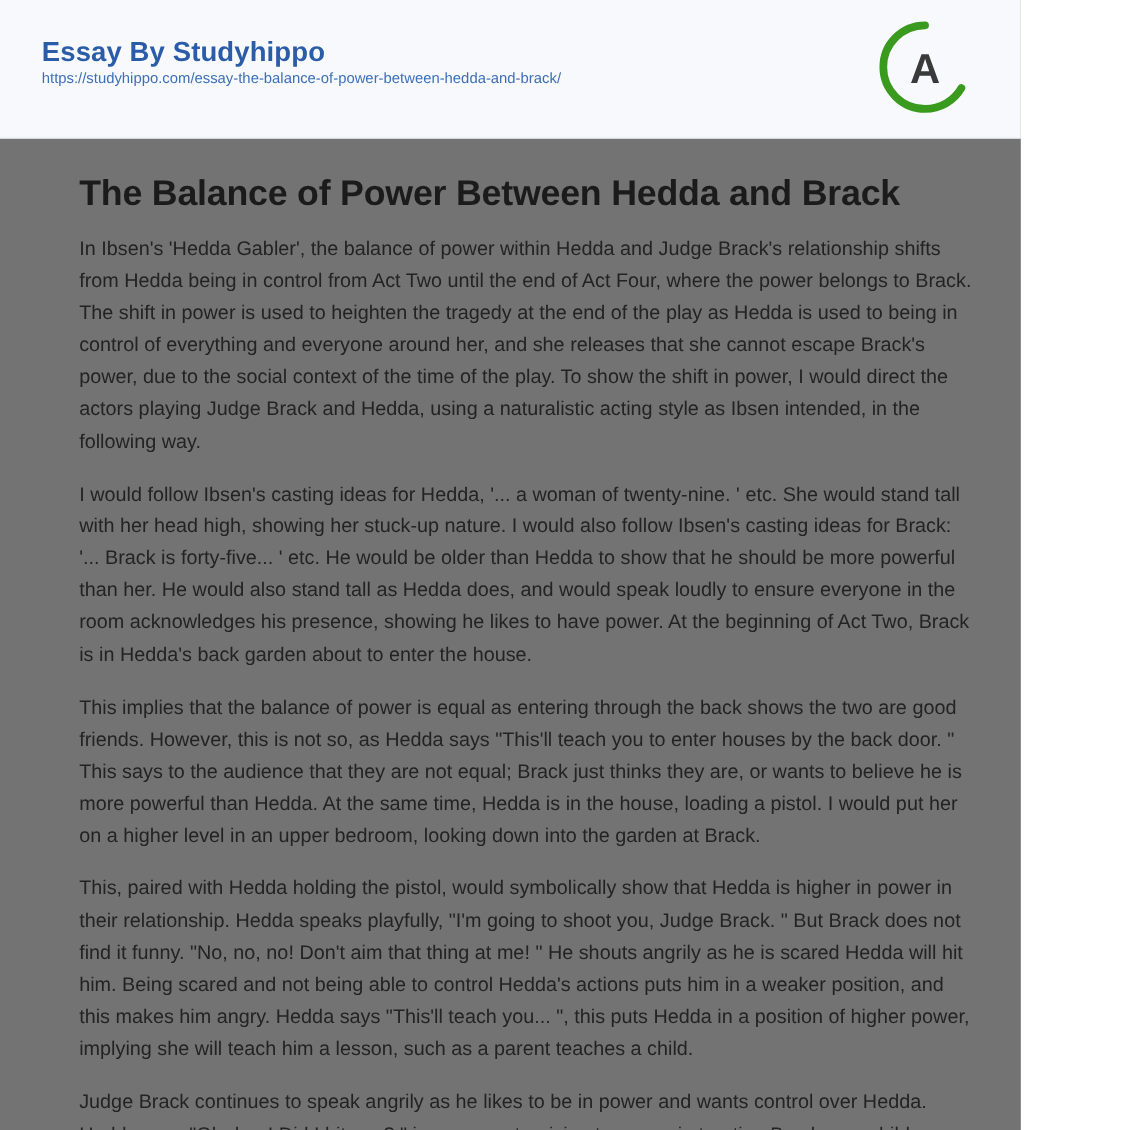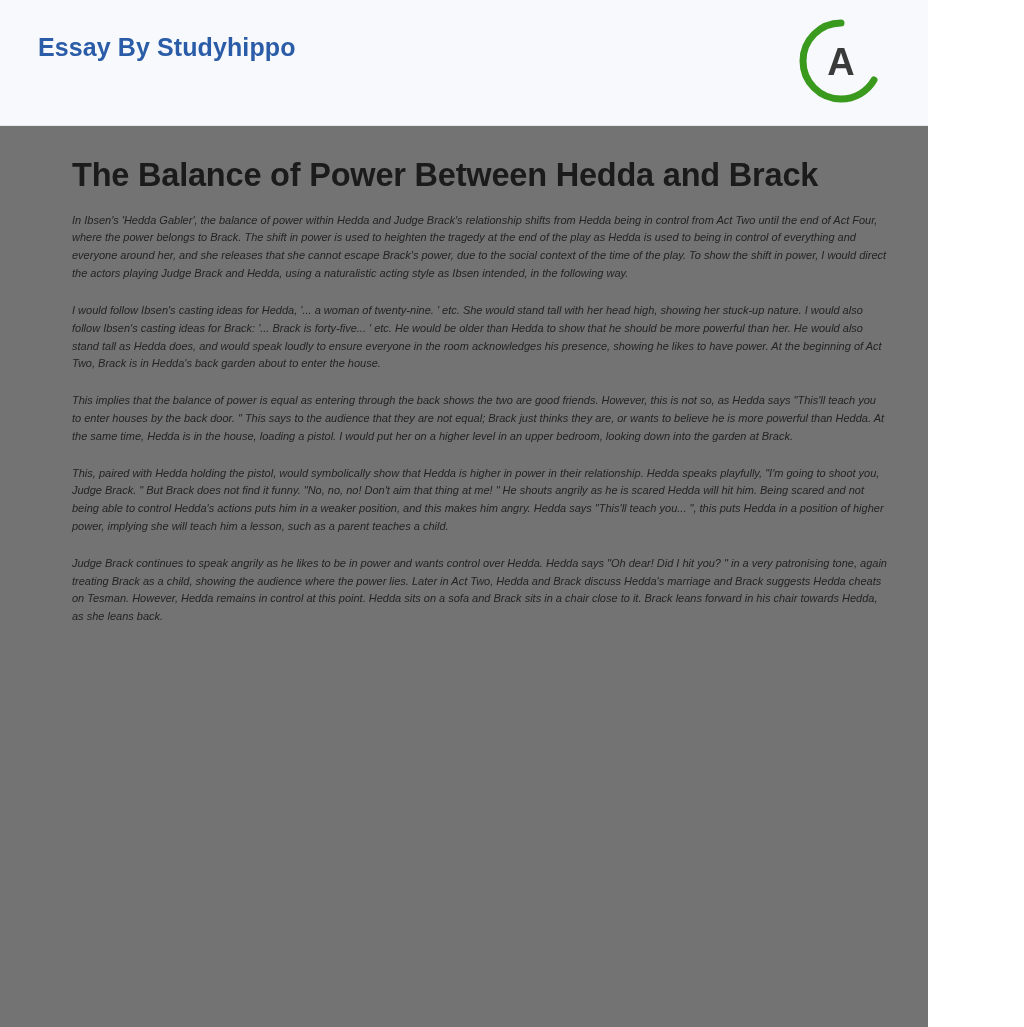--- a/index.html
+++ b/index.html
@@ -54,35 +54,35 @@
   }
   h1.title {
     font-size: 32.5px;
     line-height: 1.22;
     font-weight: bold;
     color: #1b1b1b;
     margin: 0 0 16px 0;
     letter-spacing: -0.2px;
   }
   p.para {
-    font-size: 11px;
+    font-size: 18px;
     line-height: 1.62;
     color: #232323;
     margin: 0 0 19px 0;
-    font-style: italic;
   }
   p.para:last-child { margin-bottom: 0; }
 </style>
 </head>
 <body>
 
 <div class="page">
 
   <div class="header">
     <div class="brand">Essay By Studyhippo</div>
+    <a class="source-url" href="#">https://studyhippo.com/essay-the-balance-of-power-between-hedda-and-brack/</a>
     <div class="logo-wrap">
       <svg width="86" height="86" viewBox="0 0 86 86" xmlns="http://www.w3.org/2000/svg">
         <path d="M43 5 a38 38 0 1 0 0 76 a38 38 0 0 0 33-19" fill="none" stroke="#3a9a1e" stroke-width="7" stroke-linecap="round"></path>
         <text x="43" y="57" text-anchor="middle" font-family="Liberation Sans, sans-serif" font-size="38" font-weight="bold" fill="#3a3a3a">A</text>
       </svg>
     </div>
   </div>
 
   <div class="article">
     <h1 class="title">The Balance of Power Between Hedda and Brack</h1>

